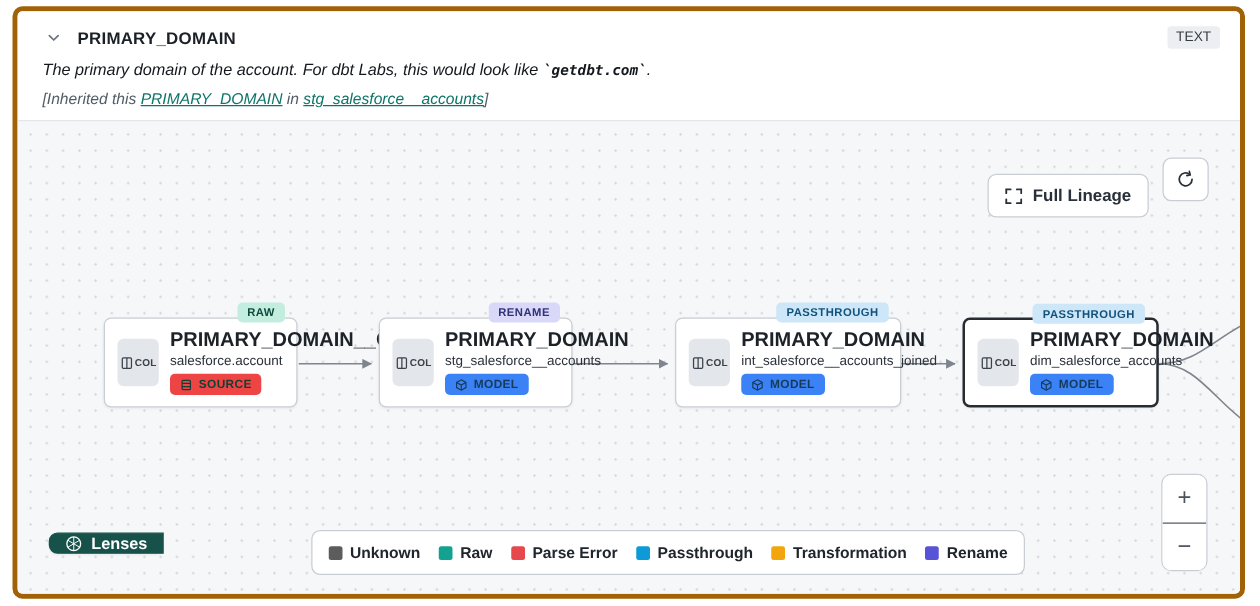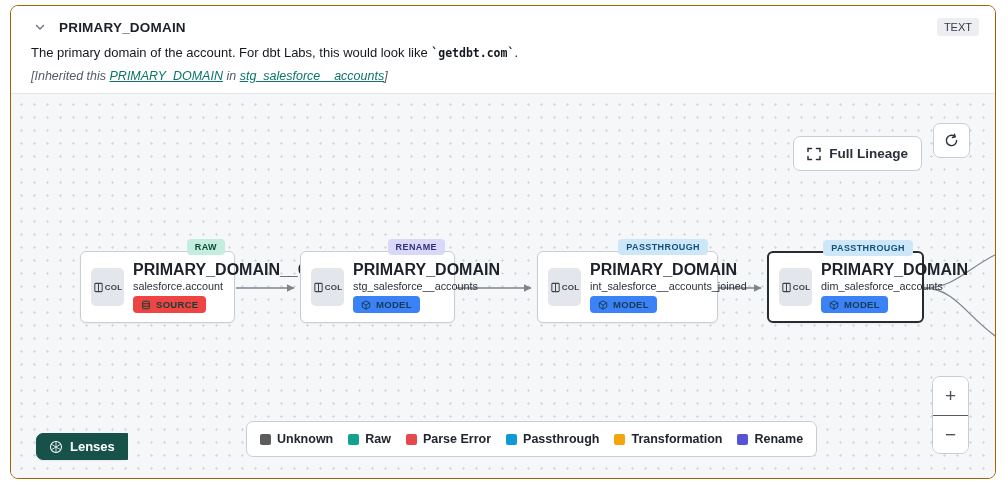--- a/index.html
+++ b/index.html
@@ -1,29 +1,29 @@
 <!DOCTYPE html>
 <html><head>
 <meta charset="utf-8">
 <style>
   * { margin:0; padding:0; box-sizing:border-box; }
   html,body { width:1008px; height:485px; background:#ffffff; font-family:"Liberation Sans", sans-serif; overflow:hidden; }
 
   .card {
     position:absolute; left:10px; top:5px; width:986px; height:474px;
-    background:#fff; border:1px solid #a16207; border-radius:8px; overflow:hidden;
+    background:#fff; border:4px solid #a16207; border-radius:8px; overflow:hidden;
   }
 
   
   .hdr { position:relative; height:87px; padding:10px 14px 0 14px; background:#fff; }
   .hdr-row { display:flex; align-items:center; gap:10px; height:22px; }
   .chev-btn { display:flex; align-items:center; justify-content:center; width:18px; height:18px; color:#6b7280; cursor:pointer; background:none; border:none; margin-left:6px; }
   .hdr-title { font-size:13.5px; font-weight:700; color:#1c2127; letter-spacing:.2px; }
   .type-badge { margin-left:auto; background:#eceef1; color:#363c44; font-size:11px; font-weight:400; padding:3px 7px; border-radius:3px; margin-right:2px; }
-  .desc { margin-top:7px; margin-left:6px; font-size:13px; color:#14181d; }
+  .desc { margin-top:7px; margin-left:6px; font-style:italic; font-size:13px; color:#14181d; }
   .desc code { font-family:"DejaVu Sans Mono", monospace; font-weight:700; font-size:11.5px; color:#14181d; }
   .inherited { margin-top:9px; margin-left:6px; font-style:italic; font-size:12.5px; color:#525c66; }
   .inherited a { color:#0d7468; text-decoration:underline; cursor:pointer; }
 
   
   .canvas {
     position:absolute; left:0; top:87px; right:0; bottom:0;
     background-color:#f6f7f8;
     background-image:radial-gradient(circle, #d6d9dd 1px, transparent 1.1px);
     background-size:13px 13px; background-position:4px 4px;
@@ -51,21 +51,21 @@
                font-size:9.5px; font-weight:700; letter-spacing:.3px; padding:3px 8px; border-radius:4px; }
   .res-source { background:#ef4444; color:#123f35; }
   .res-model  { background:#3b82f6; color:#173a57; }
   .evo-badge { position:absolute; top:-13px; right:9px; font-size:9px; font-weight:700; letter-spacing:.4px;
                padding:3px 8px; border-radius:4px; }
   .evo-raw { background:#c3eedf; color:#0e4a3c; }
   .evo-rename { background:#d9d8f8; color:#323078; }
   .evo-passthrough { background:#cde6f8; color:#11517c; }
 
   
-  .lenses-group { position:absolute; left:25px; top:339px; display:flex; height:27px; border-radius:7px;
+  .lenses-group { position:absolute; left:25px; top:329px; display:flex; height:17px; border-radius:7px;
                   box-shadow:0 1px 2px rgba(20,24,30,.06); }
   .lenses-btn { display:flex; align-items:center; gap:7px; background:#17524a; color:#fff; font-size:13px; font-weight:700;
                 padding:0 12px; border:1px solid #17524a; border-radius:7px 0 0 7px; cursor:pointer; }
   .lens-select { display:flex; align-items:center; gap:8px; background:#fff; border:1px solid #c9ced4; border-left:none;
                  border-radius:0 7px 7px 0; padding:0 11px; font-size:13px; font-weight:600; color:#2a3039; cursor:pointer; }
   .legend { position:absolute; left:235px; top:327px; height:36px; background:#fff; border:1px solid #c9ced4;
             border-radius:7px; display:flex; align-items:center; gap:15px; padding:0 13px; }
   .legend-item { display:flex; align-items:center; gap:6px; font-size:12.5px; font-weight:600; color:#21262d; }
   .legend-swatch { width:11px; height:11px; border-radius:2px; background:#888; }
 

